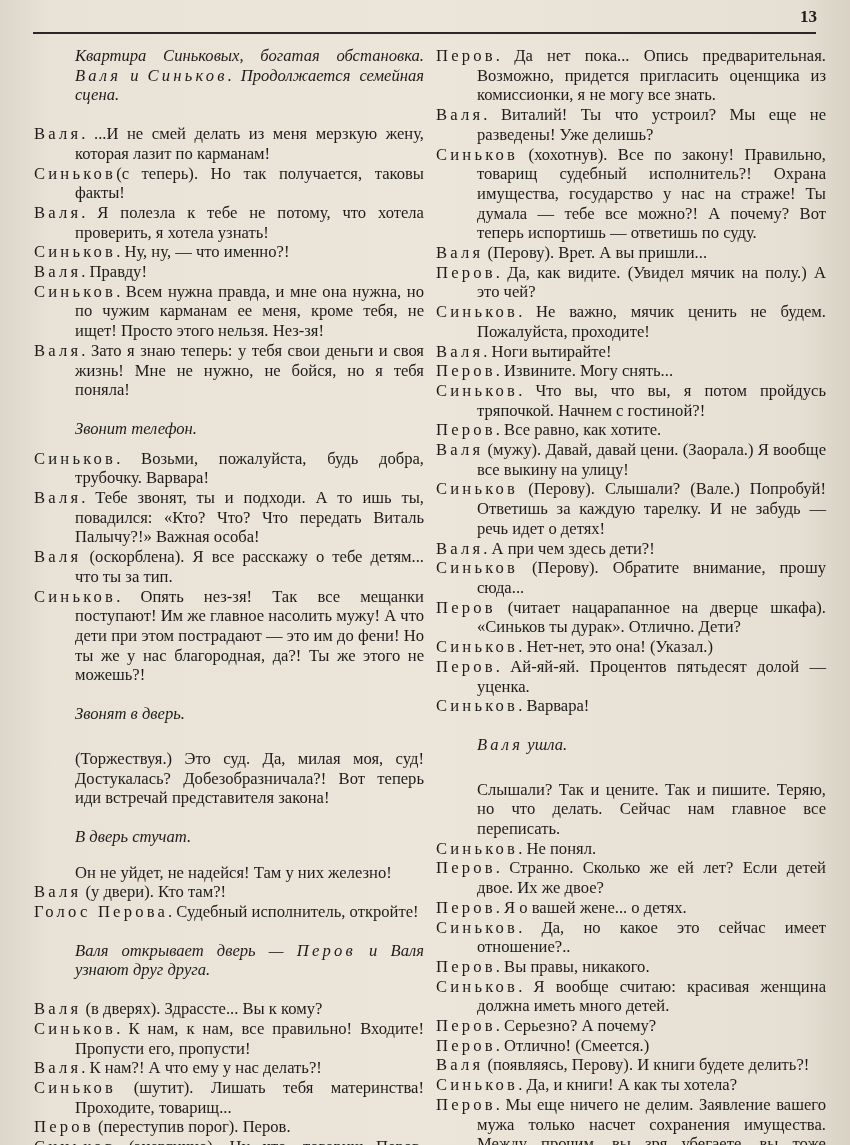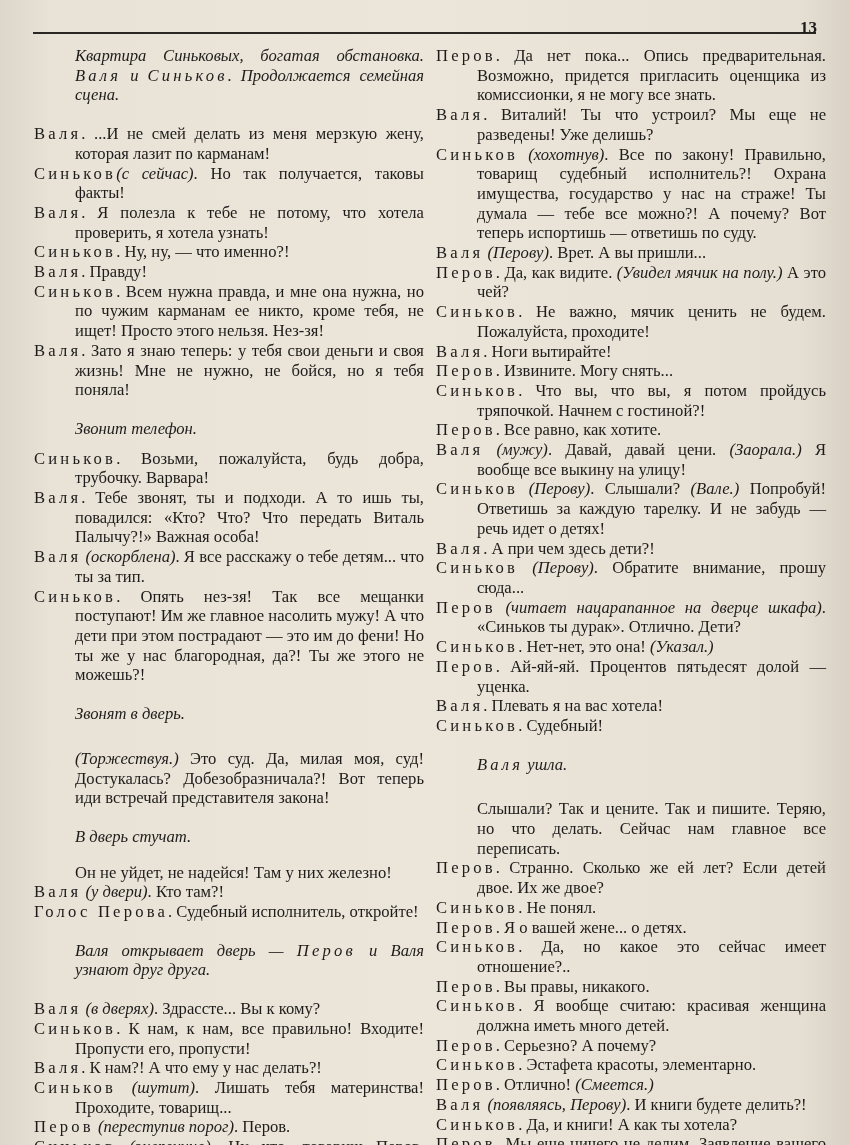--- a/index.html
+++ b/index.html
@@ -5,48 +5,48 @@
   html, body { margin: 0; padding: 0; }
   body {
     width: 850px; height: 1145px; overflow: hidden;
     background: #e7e1d6;
     font-family: "Liberation Serif", "DejaVu Serif", serif;
     color: #1e1c1a;
   }
   .page { position: relative; width: 850px; height: 1145px;
     background: linear-gradient(90deg, #ddd6ca 0%, #e8e2d7 6%, #ebe5da 50%, #e6e0d4 94%, #d8d1c4 100%); }
   .rule { position: absolute; left: 33px; top: 32px; width: 783px; height: 2px; background: #2a2725; }
-  .page-num { position: absolute; right: 33px; top: 18px; font-weight: bold; font-size: 17px; text-align: right; }
+  .page-num { position: absolute; right: 33px; top: 7px; font-weight: bold; font-size: 17px; text-align: right; }
   .col { position: absolute; top: 46px; width: 390px; font-size: 16.6px; line-height: 19.7px; }
   .col.left { left: 34px; }
   .col.right { left: 436px; }
   .speech { text-align: justify; padding-left: 41px; text-indent: -41px; margin: 0; }
   .spk { letter-spacing: 3.2px; }
-  .dir { font-style: italic; }
+  .dir { }
   .stage { font-style: italic; margin: 0 0 0 41px; text-align: justify; }
   .cont { margin: 6px 0 0 41px; text-align: justify; }
   .gap { height: 19px; }
   .gap-s { height: 10px; }
   .sp-it { font-style: italic; letter-spacing: 3.2px; }
 </style>
 </head>
 <body>
 
 <div class="page">
   <div class="rule"></div>
   <div class="page-num">13</div>
   <div class="col left" id="col-left">
       <p class="stage"><span>Квартира Синьковых, богатая обстановка. </span><span class="sp-it">Валя</span><span> и </span><span class="sp-it">Синьков</span><span>. Продолжается семейная сцена.</span></p>
       <div class="gap"></div>
       <p class="speech"><span class="spk">Валя</span><span>. ...И не смей делать из меня мерзкую жену, которая лазит по карманам!</span></p>
-      <p class="speech"><span class="spk">Синьков</span><span class="dir">(с сейчас)</span><span>. Но так получается, таковы факты!</span></p>
+      <p class="speech"><span class="spk">Синьков</span><span class="dir">(с теперь)</span><span>. Но так получается, таковы факты!</span></p>
       <p class="speech"><span class="spk">Валя</span><span>. Я полезла к тебе не потому, что хотела проверить, я хотела узнать!</span></p>
       <p class="speech"><span class="spk">Синьков</span><span>. Ну, ну, — что именно?!</span></p>
       <p class="speech"><span class="spk">Валя</span><span>. Правду!</span></p>
-      <p class="speech"><span class="spk">Синьков</span><span>. Всем нужна правда, и мне она нужна, но по чужим карманам ее никто, кроме тебя, не ищет! Просто этого нельзя. Нез-зя!</span></p>
+      <p class="speech"><span class="spk">Синьков</span><span>. Всем нужна правда, и мне она нужна, но по чужим карманам ее меня, кроме тебя, не ищет! Просто этого нельзя. Нез-зя!</span></p>
       <p class="speech"><span class="spk">Валя</span><span>. Зато я знаю теперь: у тебя свои деньги и своя жизнь! Мне не нужно, не бойся, но я тебя поняла!</span></p>
       <div class="gap"></div>
       <p class="stage"><span>Звонит телефон.</span></p>
       <div class="gap-s"></div>
       <p class="speech"><span class="spk">Синьков</span><span>. Возьми, пожалуйста, будь добра, трубочку. Варвара!</span></p>
       <p class="speech"><span class="spk">Валя</span><span>. Тебе звонят, ты и подходи. А то ишь ты, повадился: «Кто? Что? Что передать Виталь Палычу?!» Важная особа!</span></p>
       <p class="speech"><span class="spk">Валя</span><span class="dir"> (оскорблена)</span><span>. Я все расскажу о тебе детям... что ты за тип.</span></p>
       <p class="speech"><span class="spk">Синьков</span><span>. Опять нез-зя! Так все мещанки поступают! Им же главное насолить мужу! А что дети при этом пострадают — это им до фени! Но ты же у нас благородная, да?! Ты же этого не можешь?!</span></p>
       <div class="gap"></div>
       <p class="stage"><span>Звонят в дверь.</span></p>
@@ -79,32 +79,30 @@
       <p class="speech"><span class="spk">Перов</span><span>. Извините. Могу снять...</span></p>
       <p class="speech"><span class="spk">Синьков</span><span>. Что вы, что вы, я потом пройдусь тряпочкой. Начнем с гостиной?!</span></p>
       <p class="speech"><span class="spk">Перов</span><span>. Все равно, как хотите.</span></p>
       <p class="speech"><span class="spk">Валя</span><span class="dir"> (мужу)</span><span>. Давай, давай цени. </span><span class="dir">(Заорала.)</span><span> Я вообще все выкину на улицу!</span></p>
       <p class="speech"><span class="spk">Синьков</span><span class="dir"> (Перову)</span><span>. Слышали? </span><span class="dir">(Вале.)</span><span> Попробуй! Ответишь за каждую тарелку. И не забудь — речь идет о детях!</span></p>
       <p class="speech"><span class="spk">Валя</span><span>. А при чем здесь дети?!</span></p>
       <p class="speech"><span class="spk">Синьков</span><span class="dir"> (Перову)</span><span>. Обратите внимание, прошу сюда...</span></p>
       <p class="speech"><span class="spk">Перов</span><span class="dir"> (читает нацарапанное на дверце шкафа)</span><span>. «Синьков ты дурак». Отлично. Дети?</span></p>
       <p class="speech"><span class="spk">Синьков</span><span>. Нет-нет, это она! </span><span class="dir">(Указал.)</span></p>
       <p class="speech"><span class="spk">Перов</span><span>. Ай-яй-яй. Процентов пятьдесят долой — уценка.</span></p>
-      <p class="speech"><span class="spk">Валя</span><span>. Плевать я на вас хотела!</span></p>
-      <p class="speech"><span class="spk">Синьков</span><span>. Судебный!</span></p>
+      <p class="speech"><span class="spk">Синьков</span><span>. Варвара!</span></p>
       <div class="gap"></div>
       <p class="stage"><span class="sp-it">Валя</span><span> ушла.</span></p>
       <div class="gap"></div>
       <p class="cont"><span>Слышали? Так и цените. Так и пишите. Теряю, но что делать. Сейчас нам главное все переписать.</span></p>
+      <p class="speech"><span class="spk">Синьков</span><span>. Не понял.</span></p>
       <p class="speech"><span class="spk">Перов</span><span>. Странно. Сколько же ей лет? Если детей двое. Их же двое?</span></p>
-      <p class="speech"><span class="spk">Синьков</span><span>. Не понял.</span></p>
       <p class="speech"><span class="spk">Перов</span><span>. Я о вашей жене... о детях.</span></p>
       <p class="speech"><span class="spk">Синьков</span><span>. Да, но какое это сейчас имеет отношение?..</span></p>
       <p class="speech"><span class="spk">Перов</span><span>. Вы правы, никакого.</span></p>
       <p class="speech"><span class="spk">Синьков</span><span>. Я вообще считаю: красивая женщина должна иметь много детей.</span></p>
       <p class="speech"><span class="spk">Перов</span><span>. Серьезно? А почему?</span></p>
-      <p class="speech"><span class="spk">Синьков</span><span>. Эстафета красоты, элементарно.</span></p>
       <p class="speech"><span class="spk">Перов</span><span>. Отлично! </span><span class="dir">(Смеется.)</span></p>
       <p class="speech"><span class="spk">Валя</span><span class="dir"> (появляясь, Перову)</span><span>. И книги будете делить?!</span></p>
       <p class="speech"><span class="spk">Синьков</span><span>. Да, и книги! А как ты хотела?</span></p>
       <p class="speech"><span class="spk">Перов</span><span>. Мы еще ничего не делим. Заявление вашего мужа только насчет сохранения имущества. Между прочим, вы зря убегаете, вы тоже должны присутствовать.</span></p>
     </div>
 </div>
 
 </body></html>

